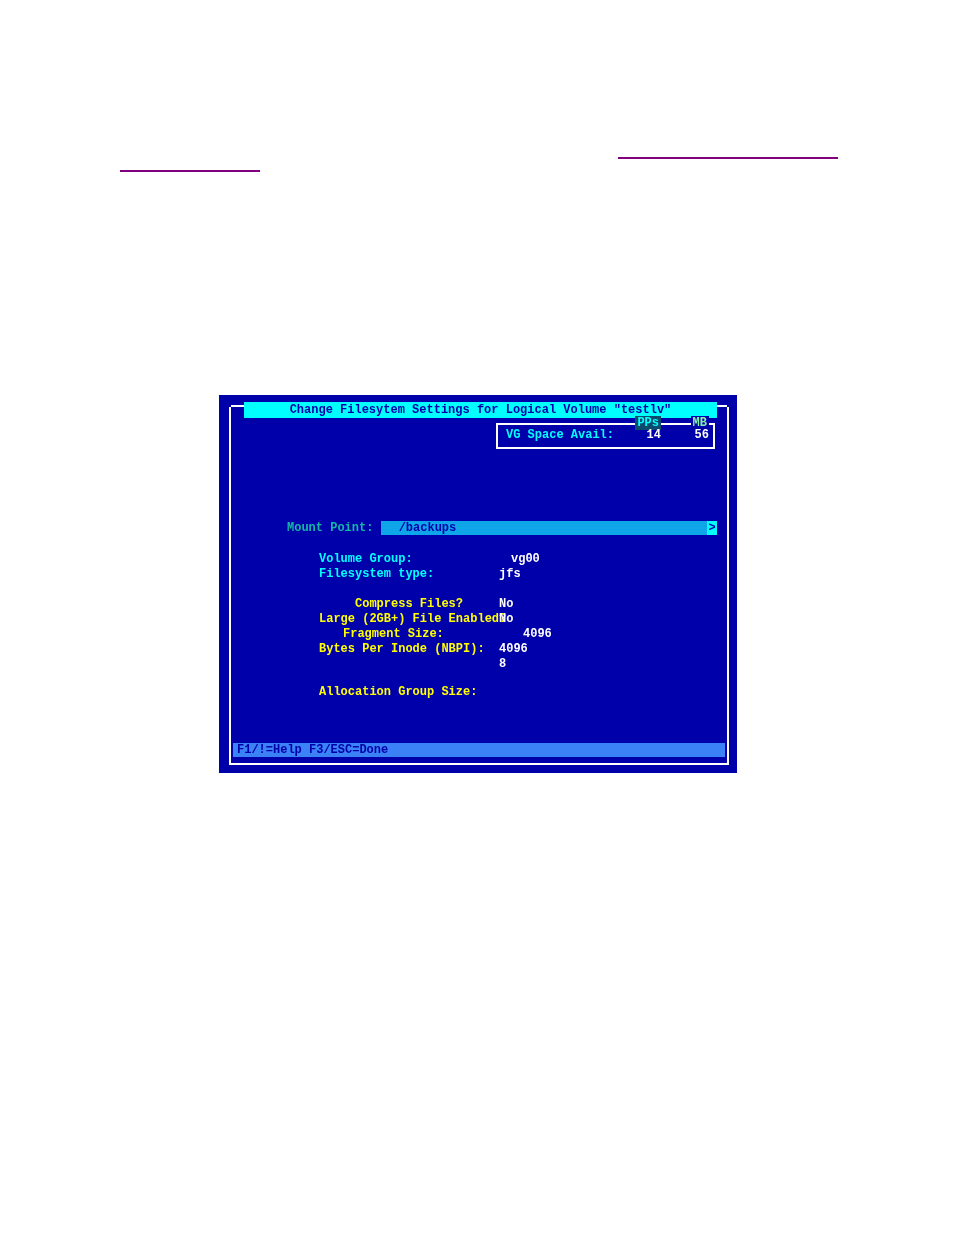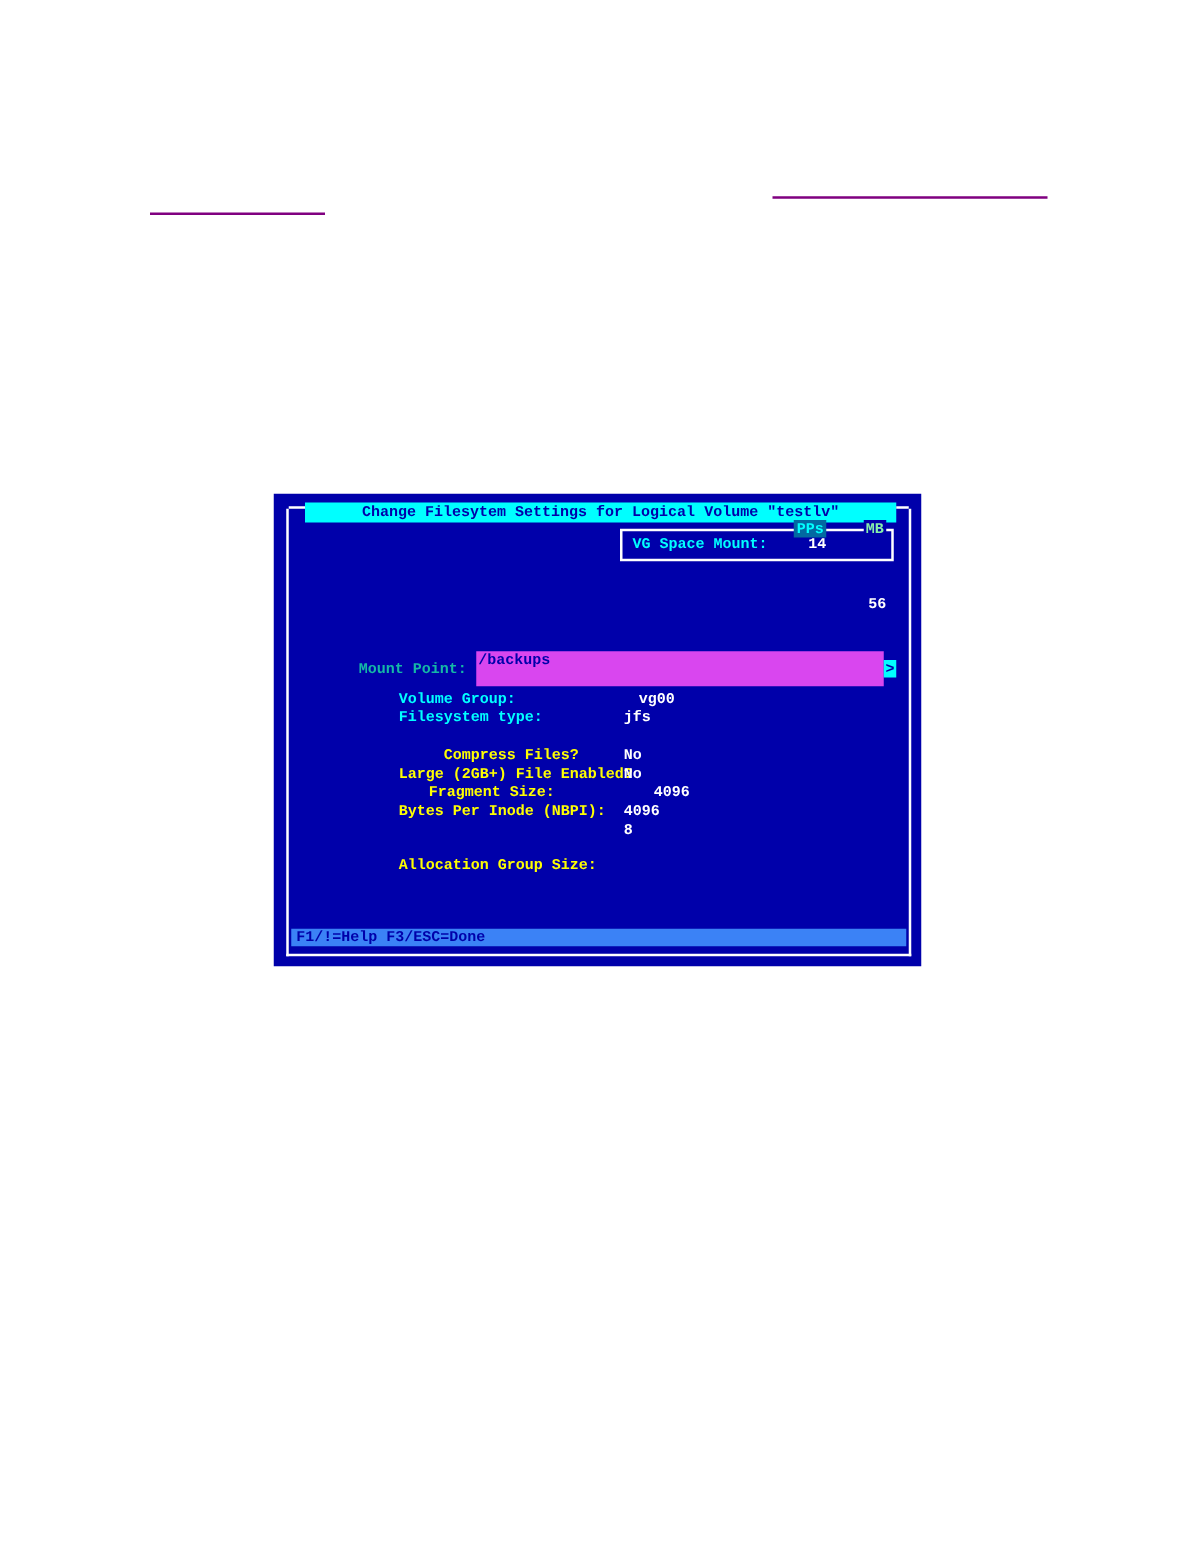--- a/index.html
+++ b/index.html
@@ -89,21 +89,21 @@
     position: absolute;
     top: 3px;
     left: 8px;
     color: #00ffff;
   }
   .vg-pps-label {
     position: absolute;
     top: -9px;
     right: 52px;
     color: #00ffff;
-    background: #0369a1;
+    background: #0c4a6e;
     padding: 0 2px;
   }
   .vg-mb-label {
     position: absolute;
     top: -9px;
     right: 4px;
     color: #86efac;
     background: #0000aa;
     padding: 0 2px;
   }
@@ -111,41 +111,40 @@
     position: absolute;
     top: 3px;
     right: 52px;
     color: #ffffff;
   }
   .vg-mb-val {
     position: absolute;
     top: 3px;
     right: 4px;
     color: #ffffff;
-    margin-top: 48px;
   }
   .mount-row {
     position: absolute;
     top: 126px;
     left: 68px;
     right: 20px;
     display: flex;
     align-items: center;
   }
   .mount-label {
     color: #14b8a6;
     white-space: pre;
   }
   .mount-input {
     flex: 1;
-    background: #d946ef;
-    color: #0000aa;
-    height: 28px;
+    background: #0ea5e9;
+    color: #0000aa;
+    height: 14px;
     line-height: 14px;
-    padding: 0 2px;
+    padding: 0 18px;
   }
   .arrow {
     background: #00ffff;
     color: #0000aa;
     width: 10px;
     text-align: center;
     height: 14px;
     line-height: 14px;
   }
   .field-row {
@@ -182,21 +181,21 @@
 <body>
 
 <div class="purple-line-left"></div>
 <div class="purple-line-right"></div>
 
 <div class="terminal-window">
   <div class="title-bar">Change Filesytem Settings for Logical Volume "testlv"</div>
   <div class="outer-border"></div>
 
   <div class="vg-box">
-    <span class="vg-label">VG Space Mount:</span>
+    <span class="vg-label">VG Space Avail:</span>
     <span class="vg-pps-label">PPs</span>
     <span class="vg-mb-label">MB</span>
     <span class="vg-pps-val">14</span>
     <span class="vg-mb-val">56</span>
   </div>
 
   <div class="mount-row">
     <span class="mount-label">Mount Point: </span>
     <span class="mount-input">/backups</span>
     <span class="arrow">&gt;</span>

